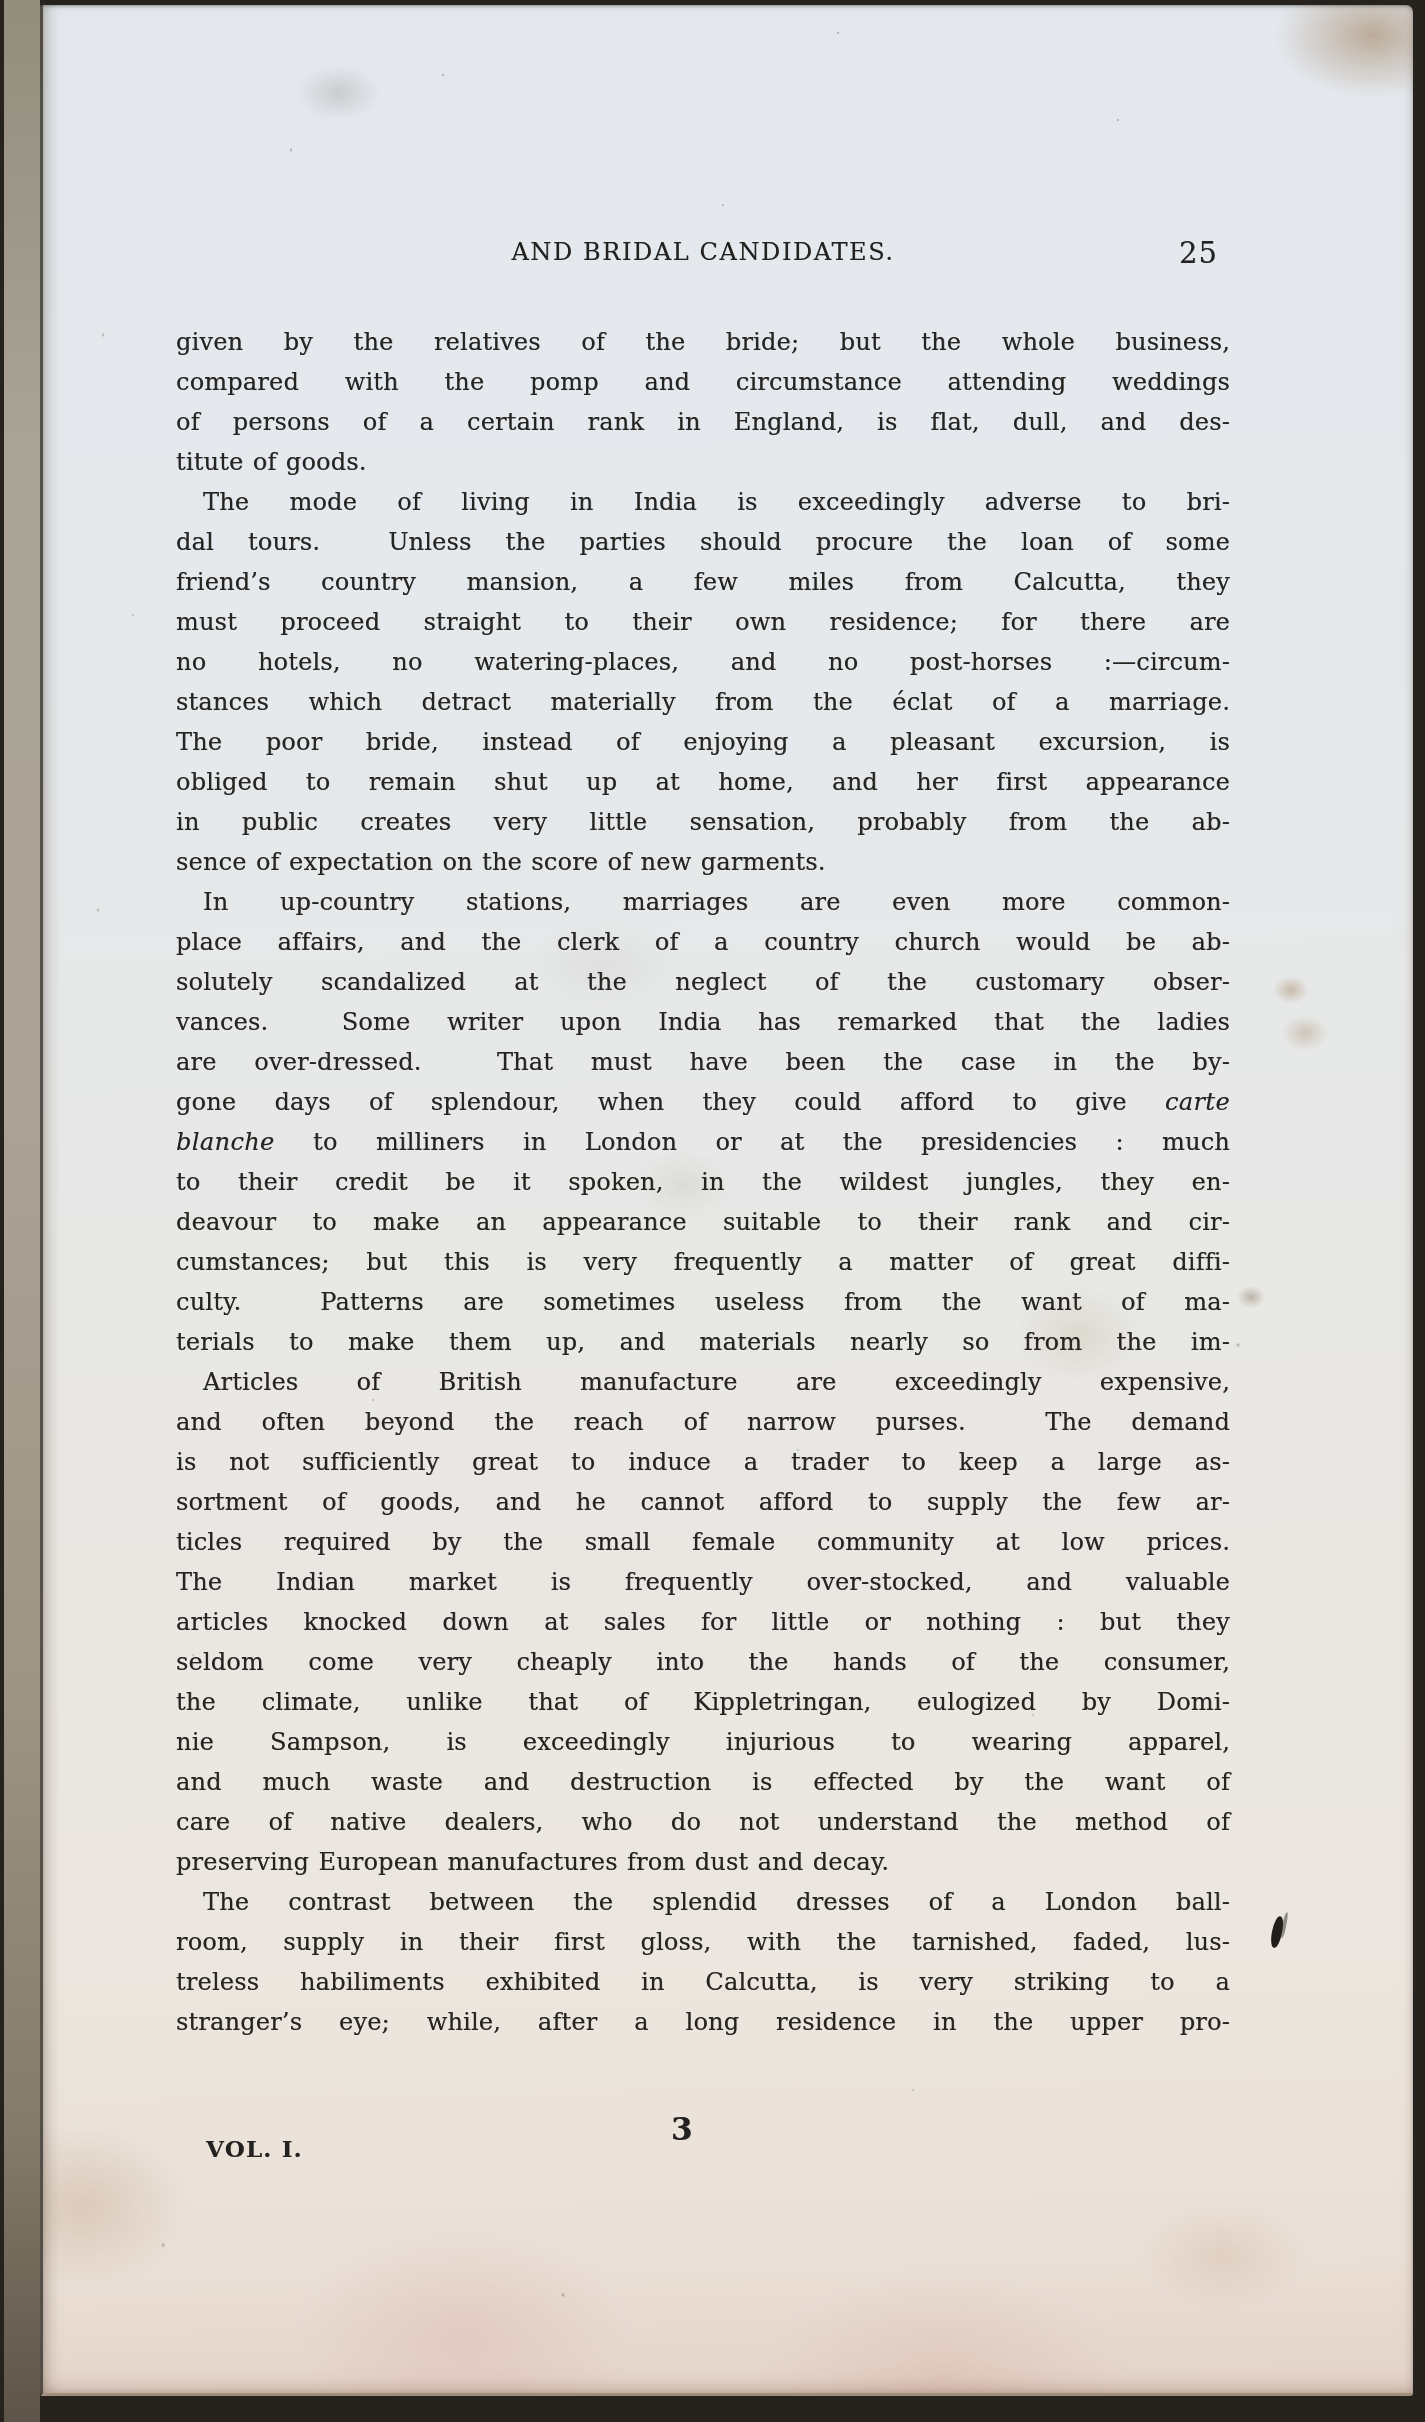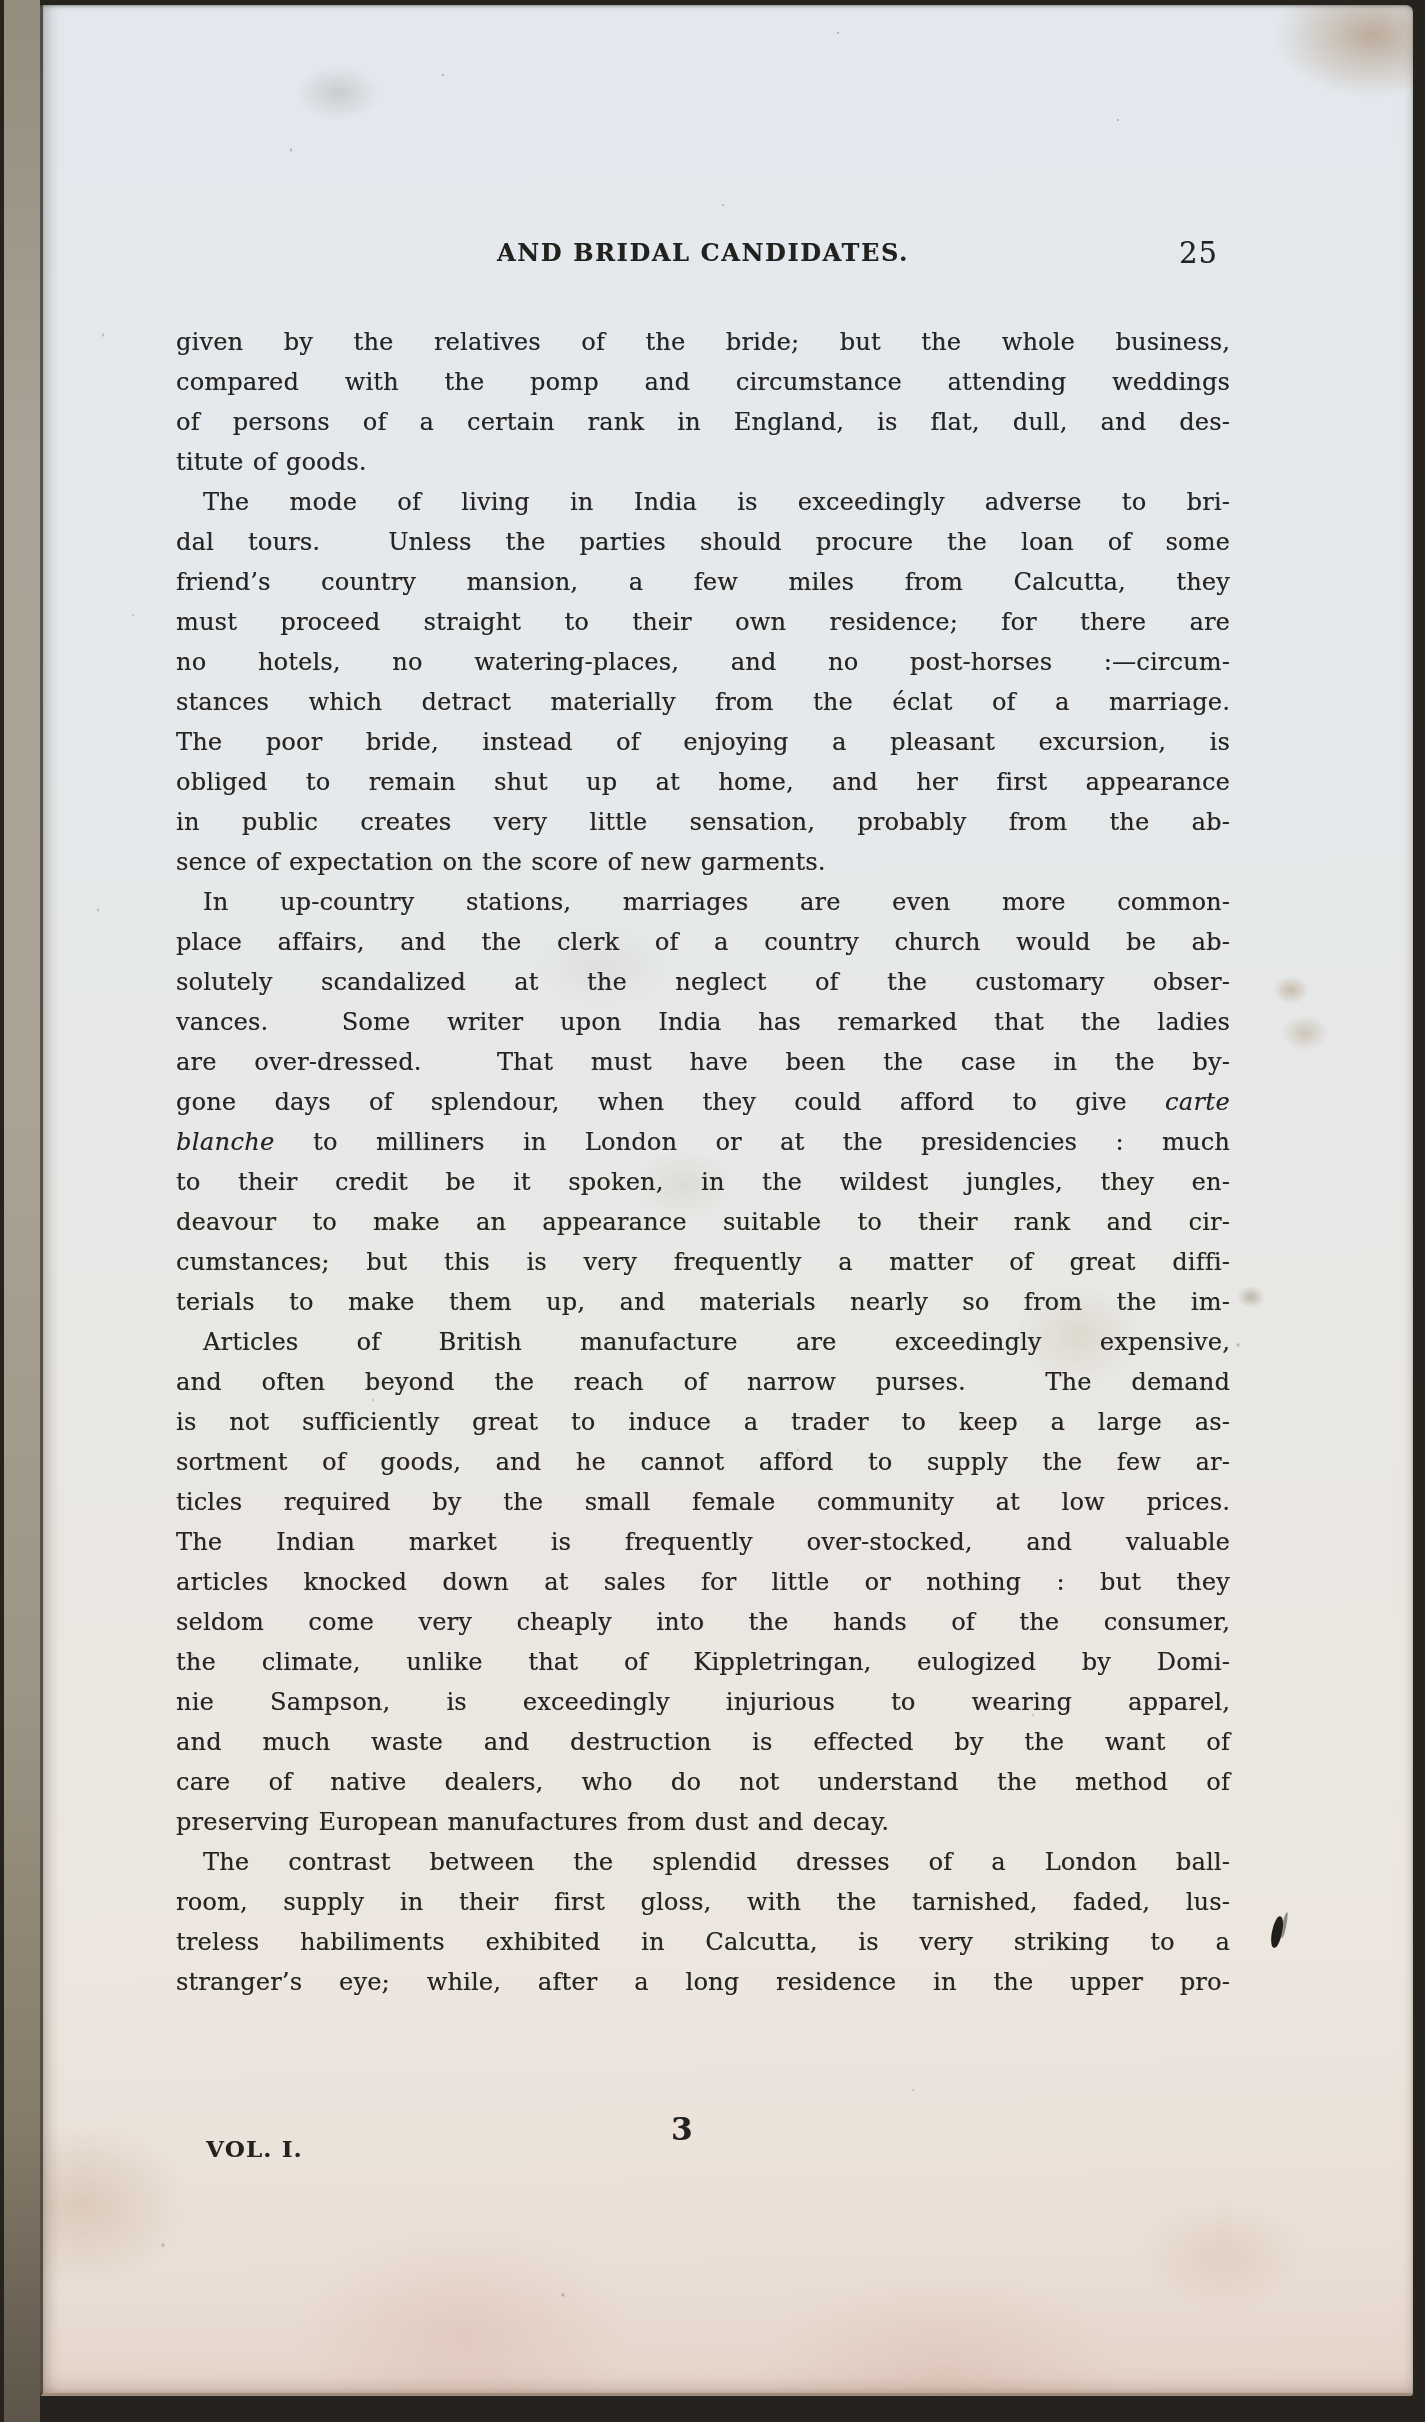--- a/index.html
+++ b/index.html
@@ -69,21 +69,21 @@
   }
   
   #header-row {
     position: absolute;
     left: 133px; top: 233px; width: 1054px; height: 40px;
   }
   .running-title {
     display: block;
     text-align: center;
     font-size: 24px;
-    font-weight: bold;
+    font-weight: normal;
     letter-spacing: 1.6px;
     color: #23211e;
     text-shadow: 0.3px 0.3px 0.5px rgba(35,33,30,0.45);
   }
   .page-number {
     position: absolute;
     right: 12px; top: -2px;
     font-size: 29px;
     font-weight: normal;
     letter-spacing: 1px;
@@ -167,20 +167,21 @@
         <div class="line indent justify">In up-country stations, marriages are even more common-</div>
         <div class="line justify">place affairs, and the clerk of a country church would be ab-</div>
         <div class="line justify">solutely scandalized at the neglect of the customary obser-</div>
         <div class="line justify">vances.&nbsp; Some writer upon India has remarked that the ladies</div>
         <div class="line justify">are over-dressed.&nbsp; That must have been the case in the by-</div>
         <div class="line justify">gone days of splendour, when they could afford to give <em>carte</em></div>
         <div class="line justify"><em>blanche</em> to milliners in London or at the presidencies : much</div>
         <div class="line justify">to their credit be it spoken, in the wildest jungles, they en-</div>
         <div class="line justify">deavour to make an appearance suitable to their rank and cir-</div>
         <div class="line justify">cumstances; but this is very frequently a matter of great diffi-</div>
+        <div class="line justify">culty.&nbsp; Patterns are sometimes useless from the want of ma-</div>
         <div class="line justify">terials to make them up, and materials nearly so from the im-</div>
         <div class="line indent justify">Articles of British manufacture are exceedingly expensive,</div>
         <div class="line justify">and often beyond the reach of narrow purses.&nbsp; The demand</div>
         <div class="line justify">is not sufficiently great to induce a trader to keep a large as-</div>
         <div class="line justify">sortment of goods, and he cannot afford to supply the few ar-</div>
         <div class="line justify">ticles required by the small female community at low prices.</div>
         <div class="line justify">The Indian market is frequently over-stocked, and valuable</div>
         <div class="line justify">articles knocked down at sales for little or nothing : but they</div>
         <div class="line justify">seldom come very cheaply into the hands of the consumer,</div>
         <div class="line justify">the climate, unlike that of Kippletringan, eulogized by Domi-</div>

